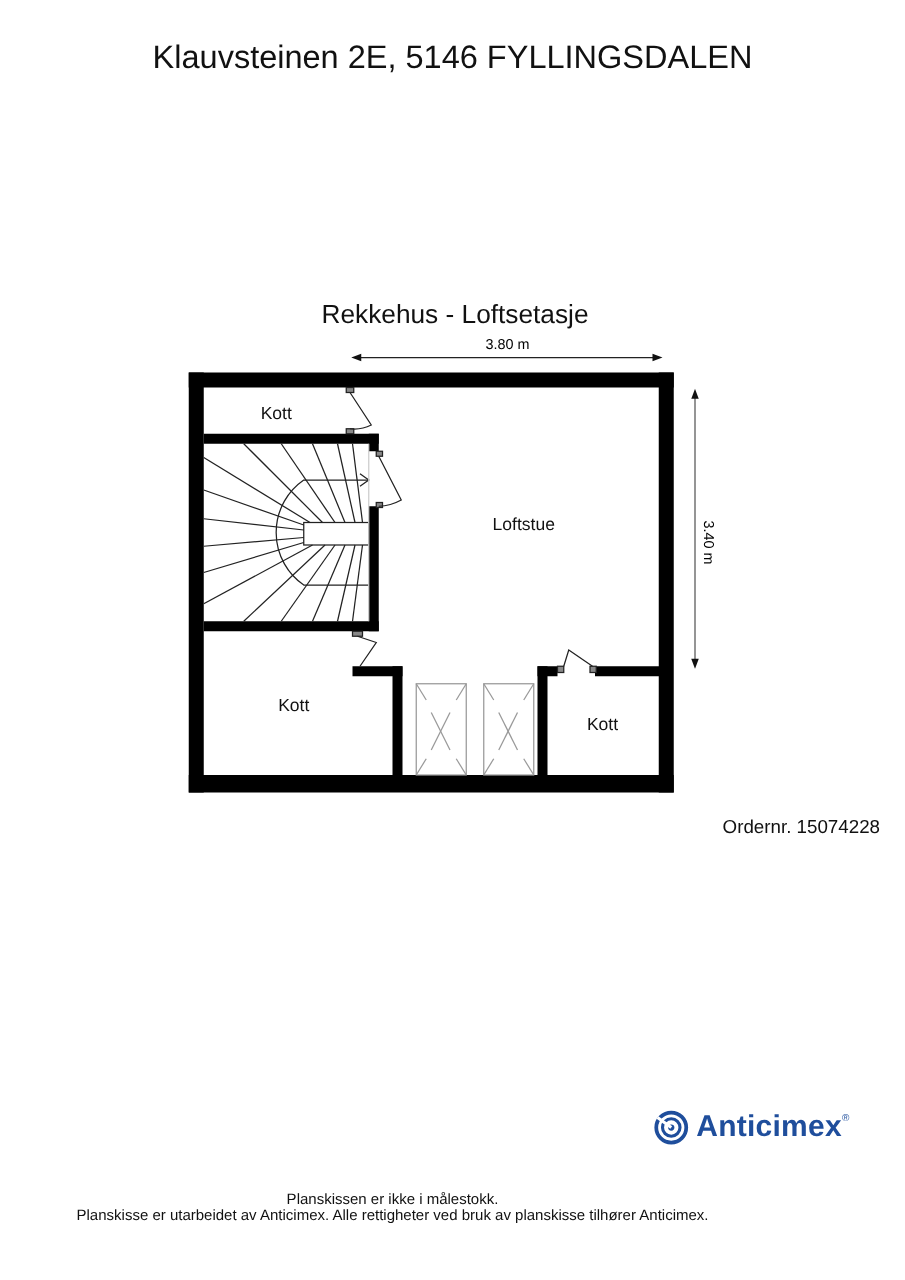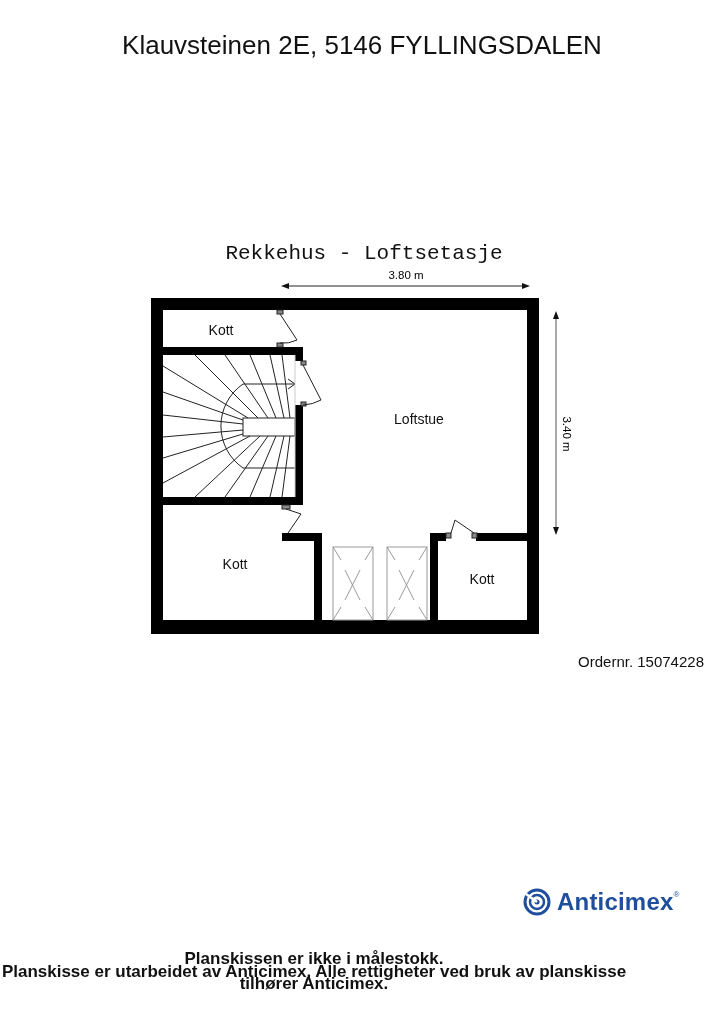--- a/index.html
+++ b/index.html
@@ -1,25 +1,25 @@
 <!DOCTYPE html>
 <html><head>
 <meta charset="utf-8">
 <style>
   html, body { margin:0; padding:0; background:#ffffff; }
   body { width:724px; height:1024px; position:relative; overflow:hidden; font-family:"Liberation Sans", sans-serif; color:#111; }
   .title { position:absolute; left:0; width:724px; top:30px; text-align:center; font-size:26px; }
   .plan-title { position:absolute; left:0; width:724px; top:240px; text-align:center; font-size:21px; padding-left:0; }
-  .plan-title span { display:inline-block; margin-left:4px;font-family:Liberation Mono, monospace; }
+  .plan-title span { display:inline-block; margin-left:4px; }
   svg.plan { position:absolute; left:0; top:0; }
   .order { position:absolute; left:0; width:704px; top:653px; text-align:right; font-size:15px; }
   .logo { position:absolute; left:522px; top:887px; display:flex; align-items:center; }
   .logo-text { font-size:24px; font-weight:bold; color:#1f4e9c; margin-left:5px; letter-spacing:0.2px;text-align:center; }
   .logo-reg { font-size:8px; color:#1f4e9c; vertical-align:top; position:relative; top:-8px; }
-  .disclaimer { position:absolute; left:0; width:628px; top:953px; text-align:center; font-size:17px; line-height:12.5px;font-weight:bold; }
+  .disclaimer { position:absolute; left:0; width:628px; top:953px; text-align:center; font-size:12px; line-height:12.5px; }
 </style>
 </head>
 <body>
 
 <div class="title">Klauvsteinen 2E, 5146 FYLLINGSDALEN</div>
 <div class="plan-title"><span>Rekkehus - Loftsetasje</span></div>
 
 <svg class="plan" width="724" height="1024" viewBox="0 0 724 1024">
 
   <g>

